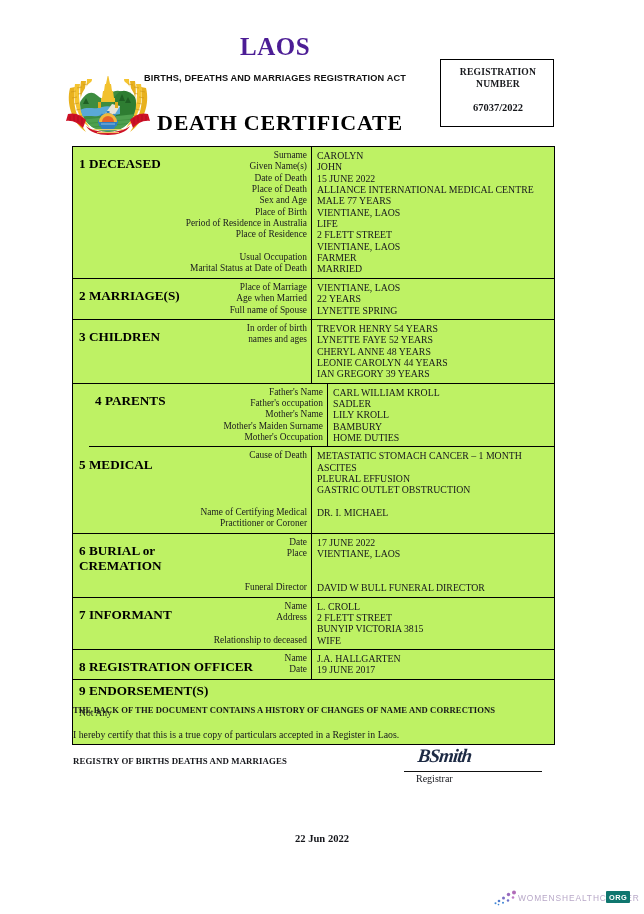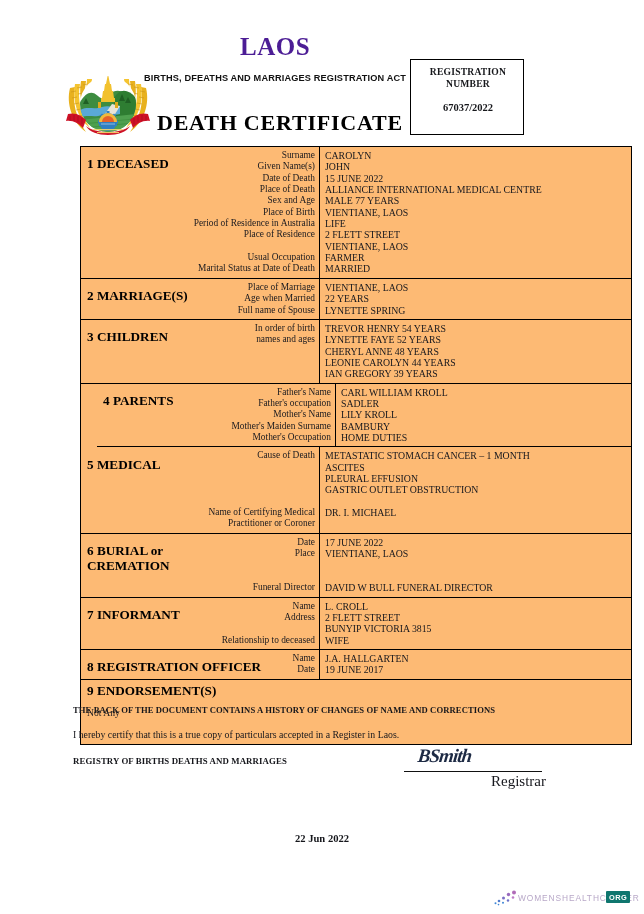--- a/index.html
+++ b/index.html
@@ -69,23 +69,23 @@
   .emblem {
     position: absolute;
     left: 62px; top: 58px;
     width: 92px;
     height: 88px;
   }
 
   
   .reg-box {
     position: absolute;
-    left: 410px; top: 59px;
+    left: 440px; top: 59px;
     width: 114px;
-    height: 76px;
+    height: 68px;
     border: 1px solid #000;
     box-sizing: border-box;
   }
   .reg-label {
     position: absolute;
     left: 0; top: 6px;
     width: 114px;
     text-align: center;
     font-family: "Liberation Serif", serif;
     font-weight: bold;
@@ -99,26 +99,26 @@
     width: 114px;
     text-align: center;
     font-family: "Liberation Serif", serif;
     font-weight: bold;
     font-size: 10.5px;
   }
 
   
   .cert-table {
     position: absolute;
-    left: 80px; top: 146px;
-    width: 552px;
+    left: 72px; top: 146px;
+    width: 483px;
     border: 1.3px solid #000;
     border-bottom: none;
     box-sizing: border-box;
-    background: #fdba74;
+    background: #bef264;
   }
   .section-row {
     display: flex;
     border-bottom: 1.3px solid #000;
     box-sizing: border-box;
     position: relative;
   }
   .sec-left {
     width: 238px;
     box-sizing: border-box;
@@ -228,25 +228,25 @@
   }
   .sig-rule {
     position: absolute;
     left: 0; top: 26px;
     width: 138px;
     height: 0;
     border-top: 1.1px solid #111;
   }
   .sig-caption {
     position: absolute;
-    left: 4px; top: 28px;
+    left: 12px; top: 28px;
     width: 138px;
-    text-align: right;
-    font-family: "Liberation Serif", serif;
-    font-size: 15px;
+    text-align: left;
+    font-family: "Liberation Serif", serif;
+    font-size: 10px;
     color: #16171d;
   }
   .issue-date {
     position: absolute;
     left: 0; top: 833px;
     width: 644px;
     text-align: center;
     font-family: "Liberation Serif", serif;
     font-weight: bold;
     font-size: 10.6px;

